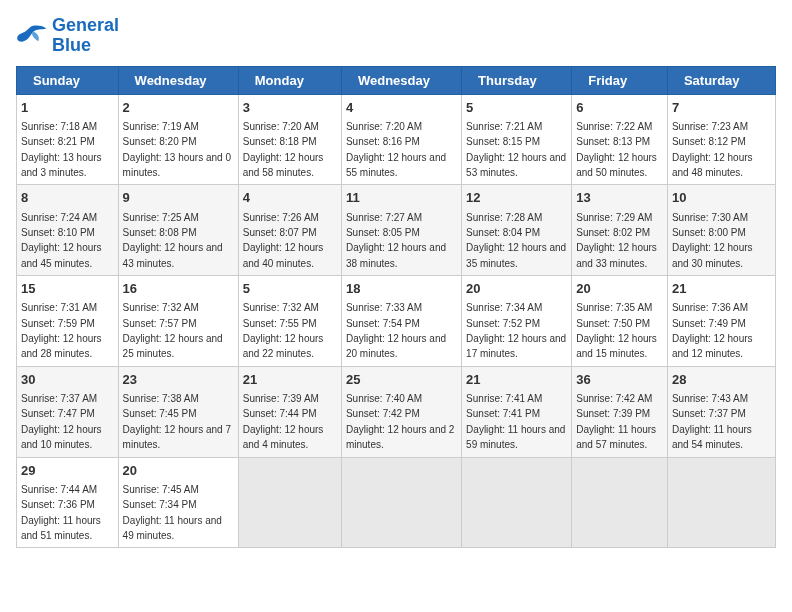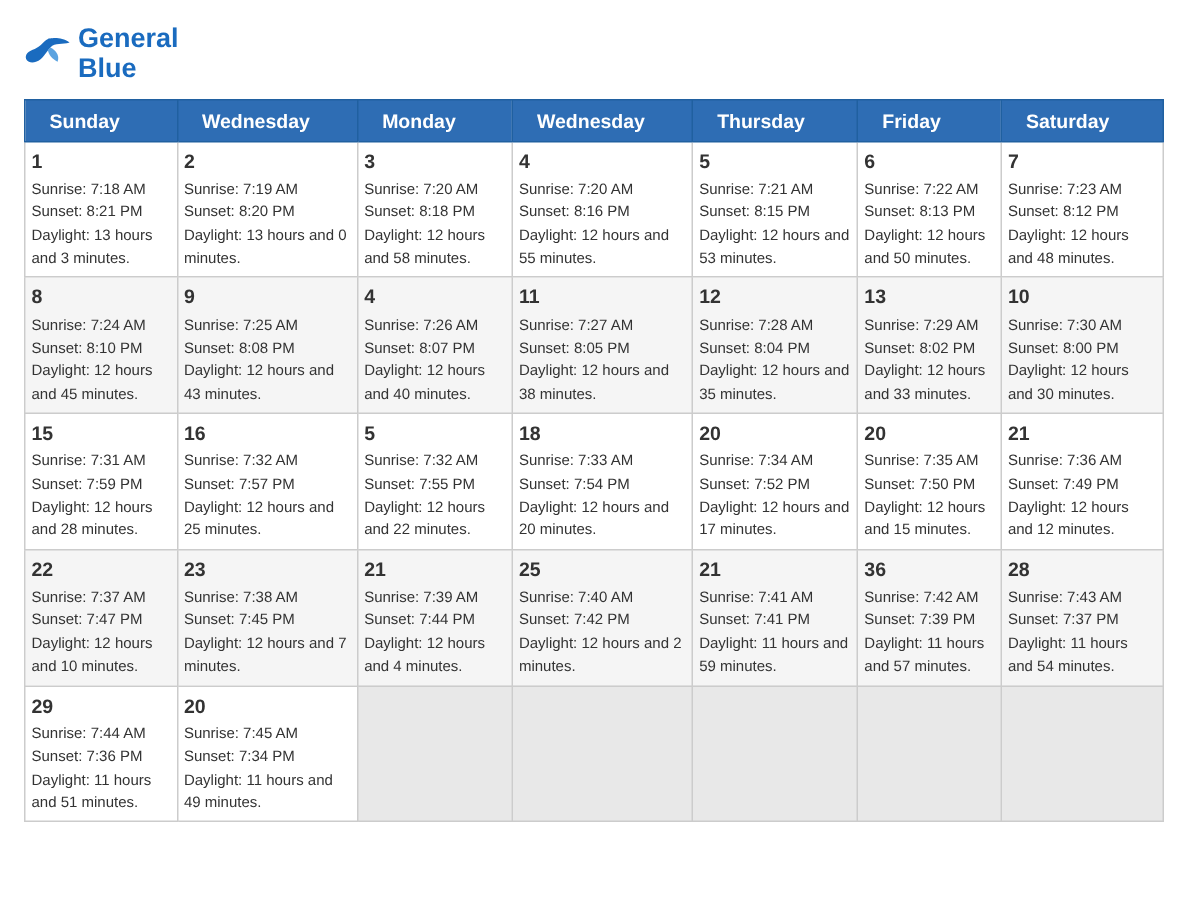--- a/index.html
+++ b/index.html
@@ -206,21 +206,21 @@
         <span class="day-num">20</span>
         <span class="day-info">Sunrise: 7:35 AM<br>Sunset: 7:50 PM<br>Daylight: 12 hours and 15 minutes.</span>
       </td>
         <td>
         <span class="day-num">21</span>
         <span class="day-info">Sunrise: 7:36 AM<br>Sunset: 7:49 PM<br>Daylight: 12 hours and 12 minutes.</span>
       </td>
       </tr>
       <tr>
         <td>
-        <span class="day-num">22</span>
+        <span class="day-num">30</span>
         <span class="day-info">Sunrise: 7:37 AM<br>Sunset: 7:47 PM<br>Daylight: 12 hours and 10 minutes.</span>
       </td>
         <td>
         <span class="day-num">23</span>
         <span class="day-info">Sunrise: 7:38 AM<br>Sunset: 7:45 PM<br>Daylight: 12 hours and 7 minutes.</span>
       </td>
         <td>
         <span class="day-num">21</span>
         <span class="day-info">Sunrise: 7:39 AM<br>Sunset: 7:44 PM<br>Daylight: 12 hours and 4 minutes.</span>
       </td>

